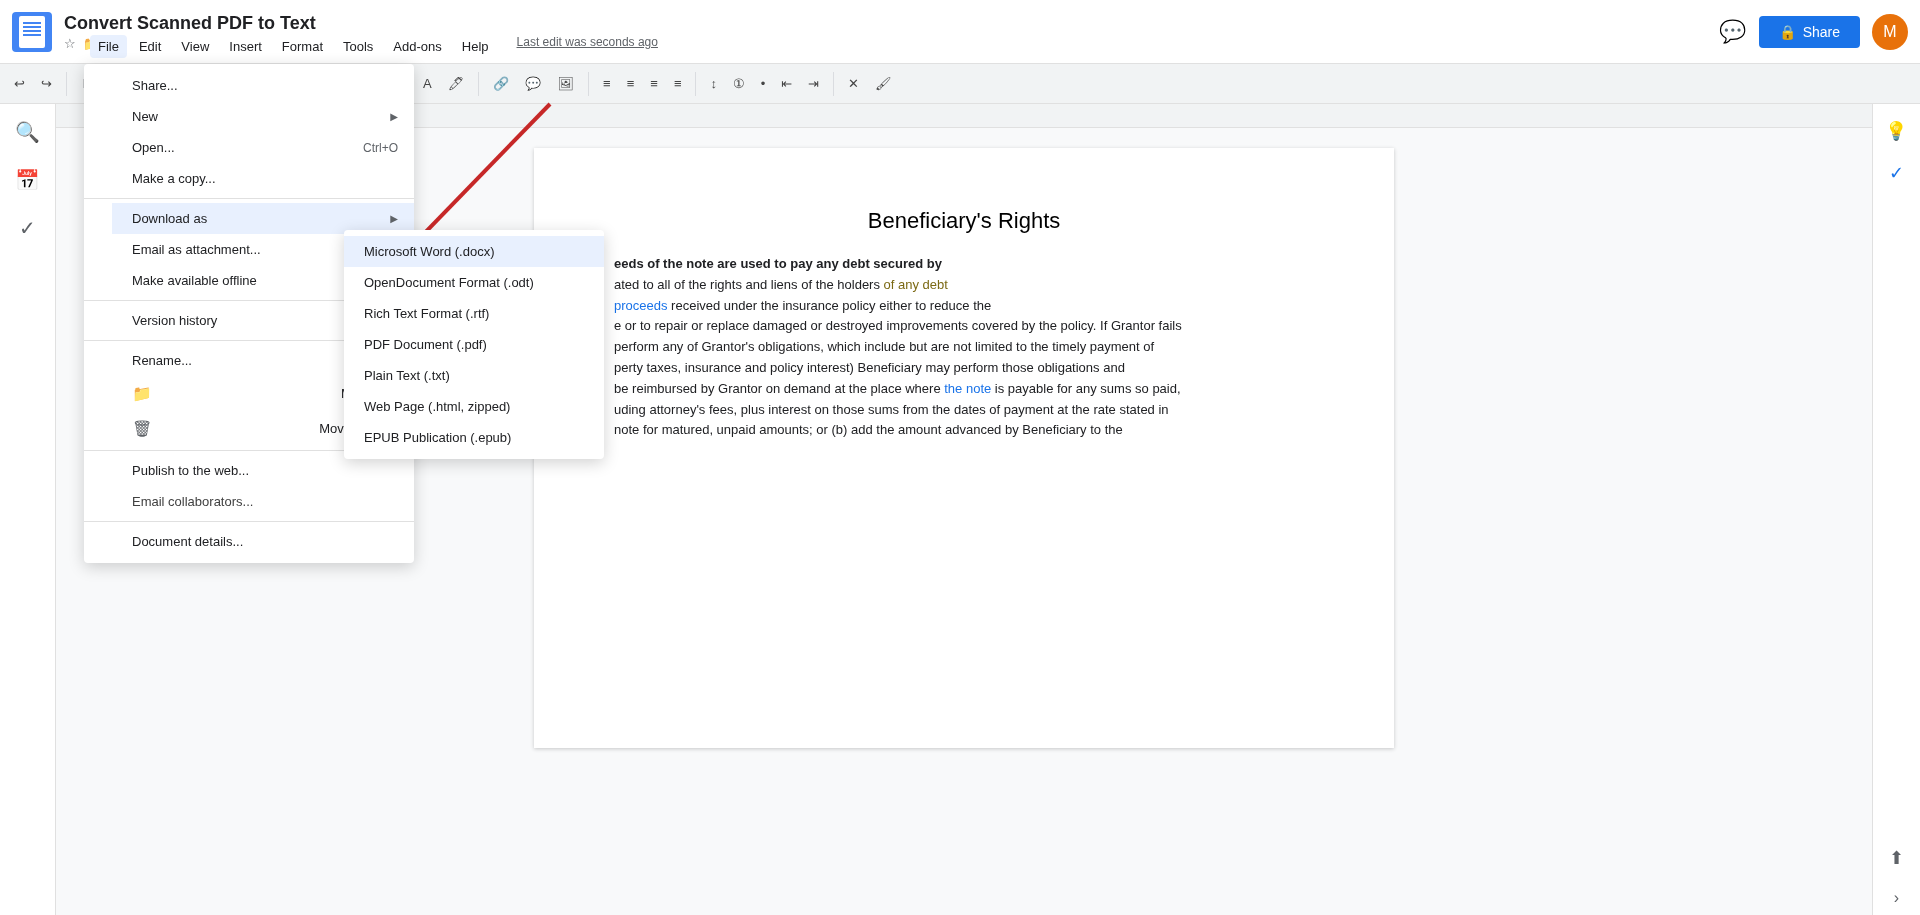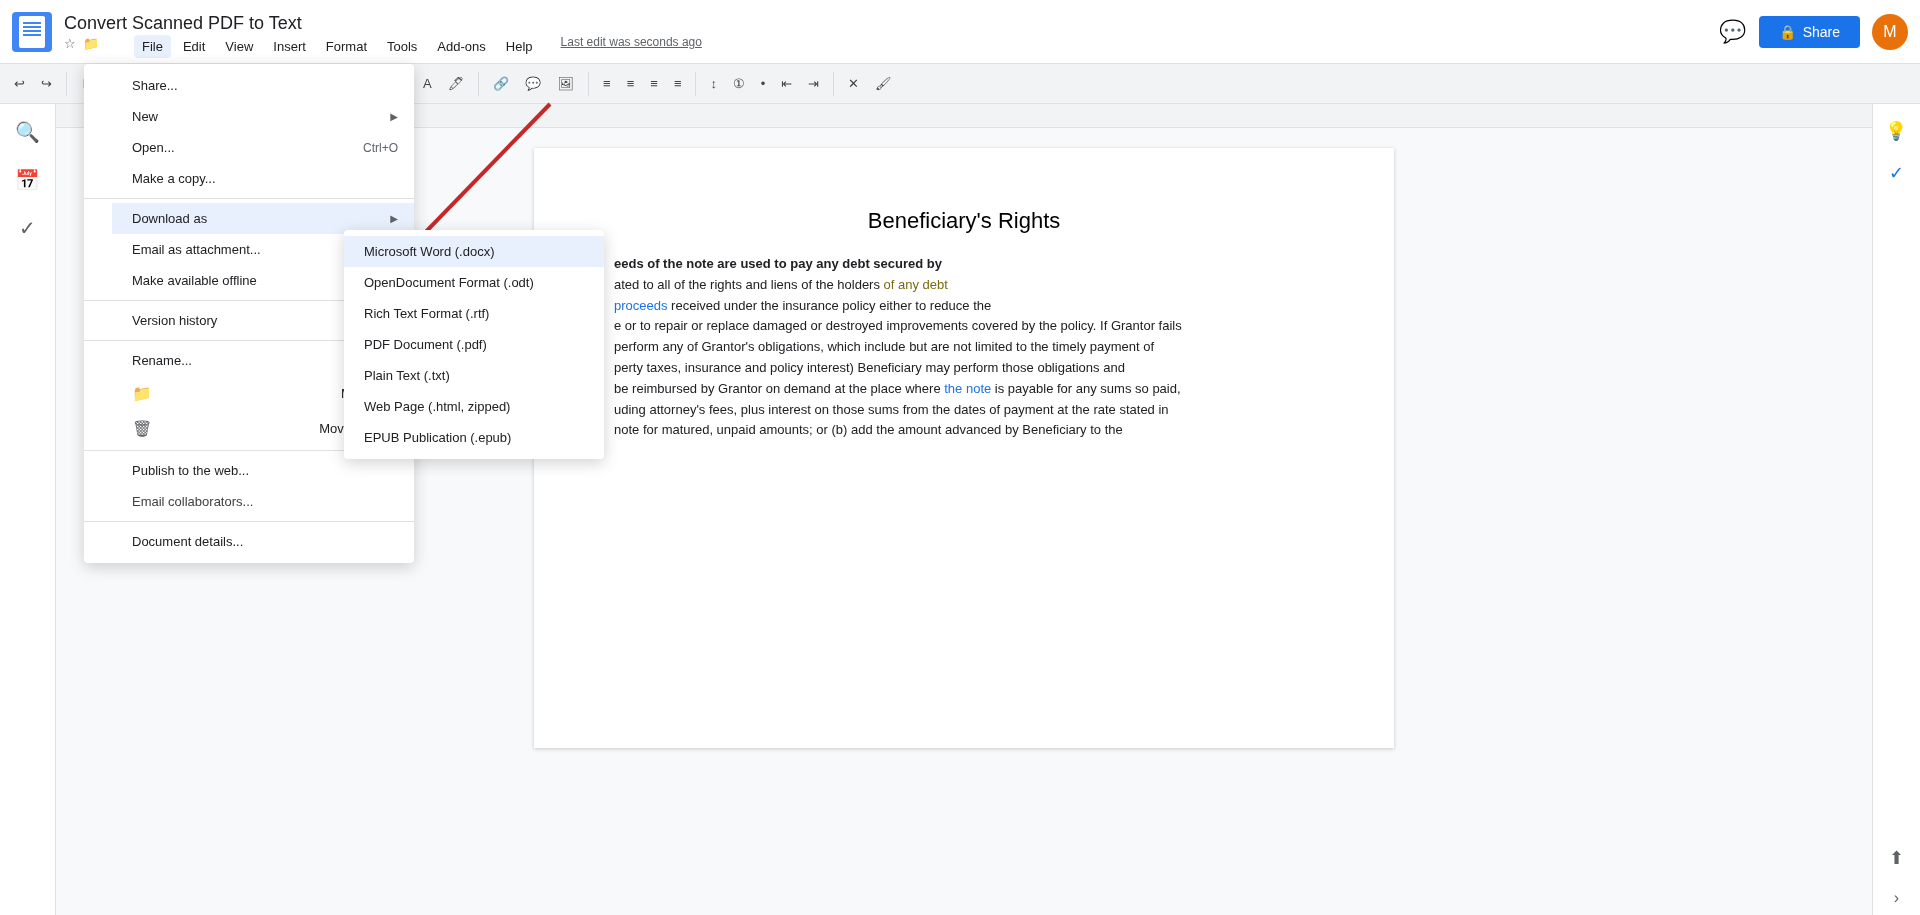--- a/index.html
+++ b/index.html
@@ -30,28 +30,28 @@
       position: relative;
     }
     .doc-icon-inner::before {
       content: '';
       position: absolute;
       top: 6px; left: 4px; right: 4px;
       height: 2px; background: #4285f4;
       box-shadow: 0 4px 0 #4285f4, 0 8px 0 #4285f4, 0 12px 0 #4285f4;
     }
     .doc-title-area { display: flex; flex-direction: column; margin-right: 20px; }
-    .doc-title { font-size: 18px; font-weight: 400; color: #202124; }
+    .doc-title { font-size: 18px; font-weight: 700; color: #202124; }
     .doc-title-icons { display: flex; gap: 8px; margin-top: 2px; color: #5f6368; }
     .menu-item {
       padding: 4px 8px; font-size: 13px; color: #202124;
       border-radius: 4px; cursor: pointer;
     }
     .menu-item:hover, .menu-item.active { background: #e8f0fe; }
-    .menu-item.active { background: #e8f0fe; margin-left: 44px; }
+    .menu-item.active { background: #e8f0fe; }
     .last-edit { font-size: 12px; color: #5f6368; margin-left: 16px; text-decoration: underline; cursor: pointer; }
     .top-right { margin-left: auto; display: flex; align-items: center; gap: 12px; }
     .share-btn {
       background: #1a73e8; color: #fff; border: none;
       padding: 8px 20px; border-radius: 4px; font-size: 14px;
       cursor: pointer; display: flex; align-items: center; gap: 6px;
     }
     .avatar {
       width: 36px; height: 36px; border-radius: 50%;
       background: #e8710a; color: #fff;

